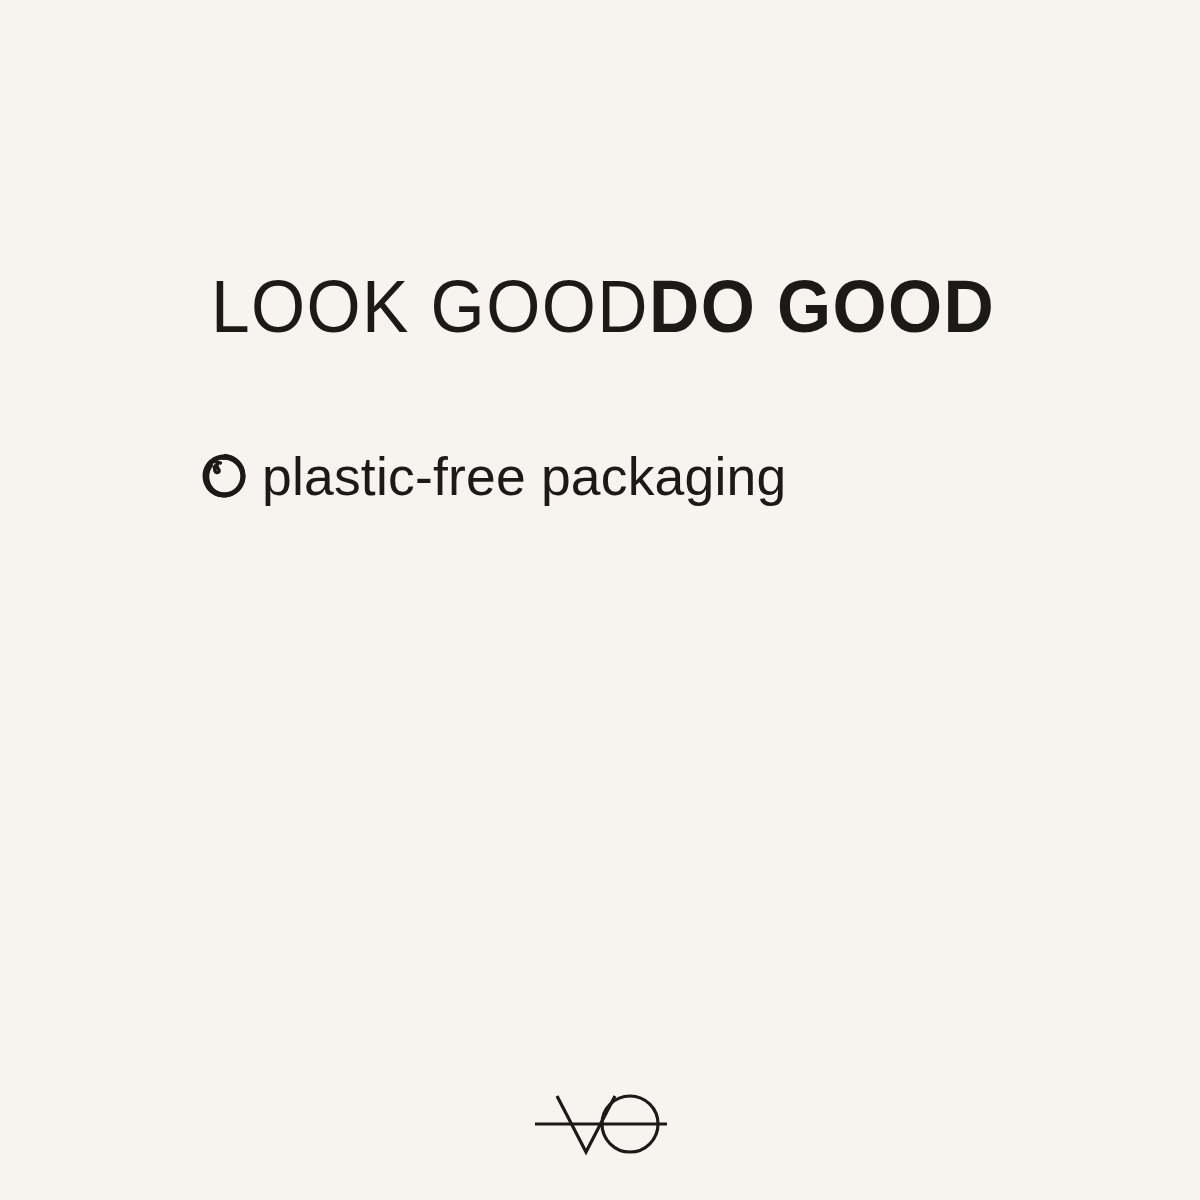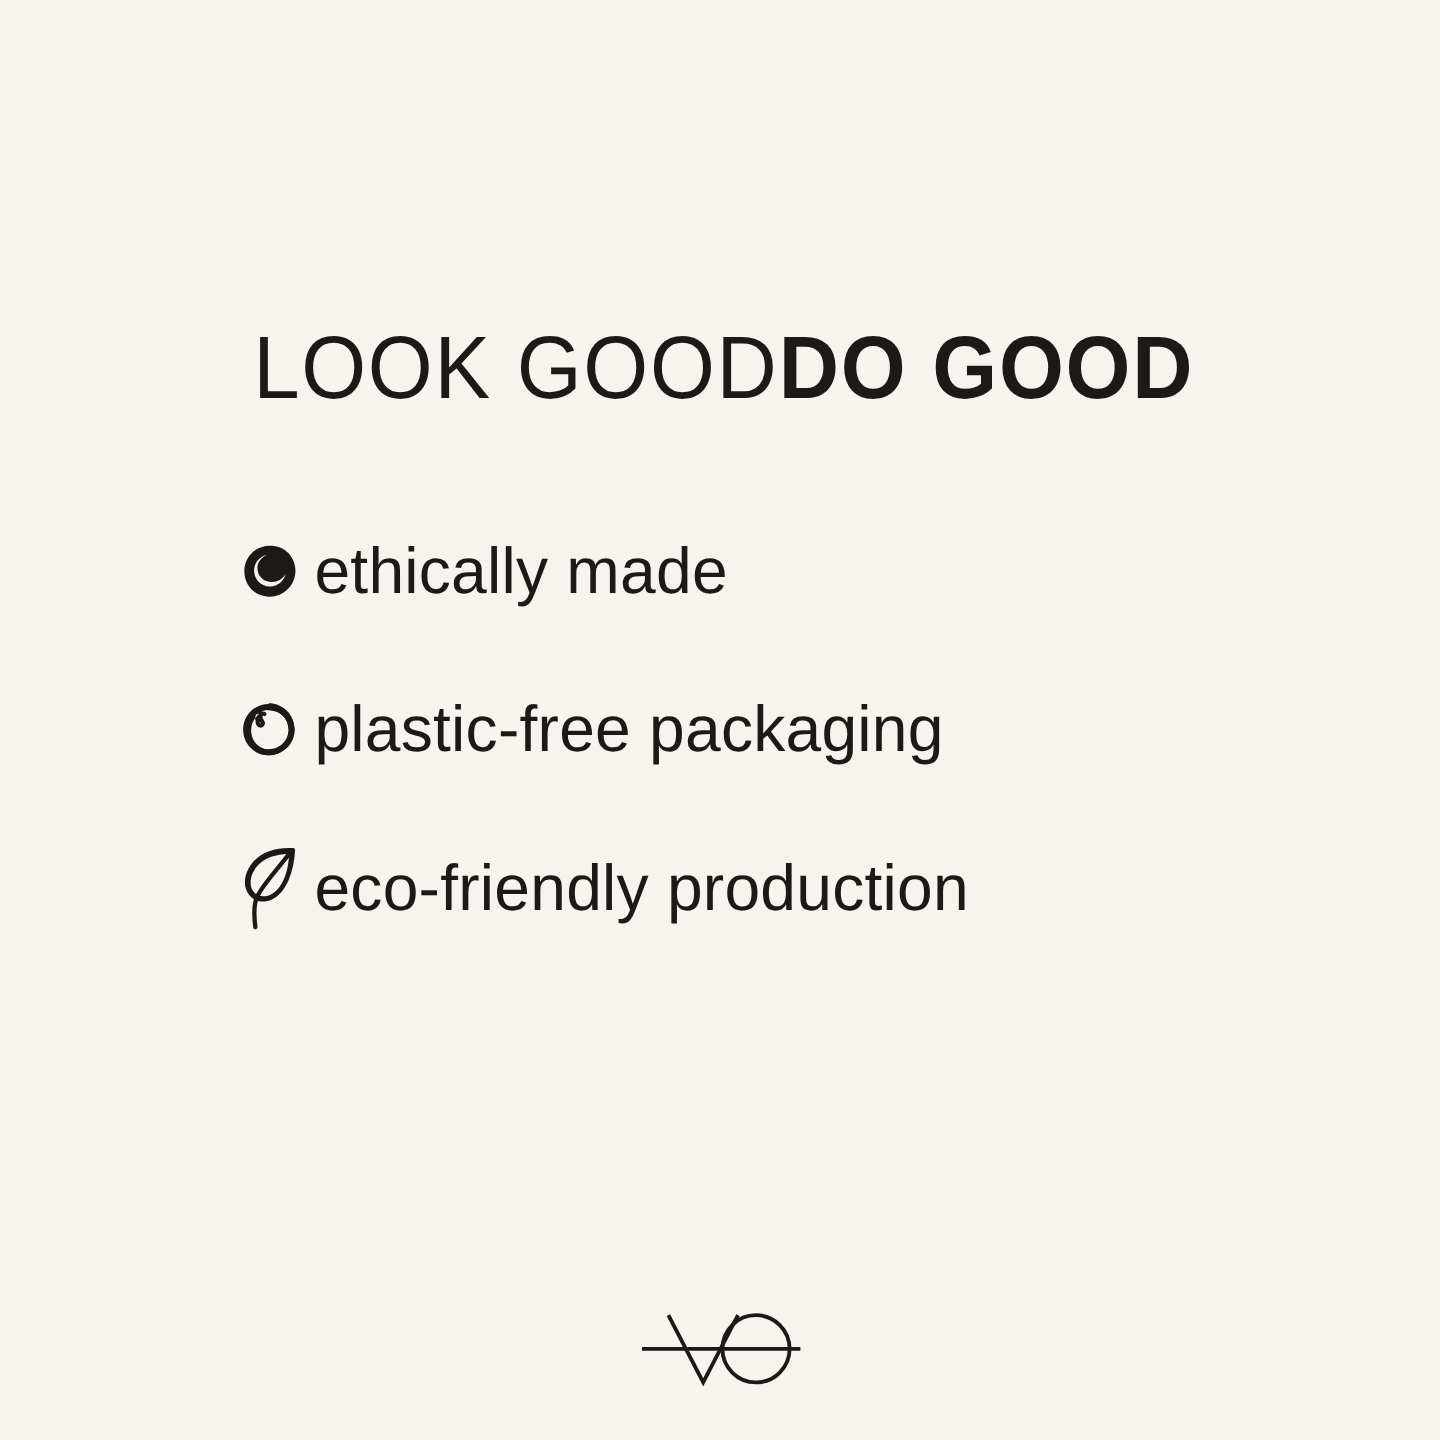--- a/index.html
+++ b/index.html
@@ -106,54 +106,33 @@
 <body>
 
 <div class="poster">
 
   <h1 class="headline">
     <span class="hl-light">LOOK GOOD </span><span class="hl-bold">DO GOOD</span>
   </h1>
 
   <div class="feature-list">
 
-    <div class="feature-row">
-      <span class="feature-icon">
-        <svg width="46" height="46" viewBox="0 0 46 46" aria-hidden="true">
-          <path d="M23 1.8 C34.9 1.8 44.2 10.5 44.2 22.6 C44.2 34.6 34.6 44.2 22.6 44.2 C10.6 44.2 1.6 35.1 1.6 23.1 C1.6 10.8 11.1 1.8 23 1.8 Z
-                   M20.8 9.2 C13.9 10.6 9.4 16.4 9.8 23.3 C10.2 30.4 16.1 36.0 23.2 35.8 C29.4 35.6 34.6 31.4 35.9 25.6 C33.2 29.9 29.0 32.3 23.8 32.0 C17.3 31.6 12.6 27.0 12.5 20.6 C12.4 15.7 15.6 11.3 20.8 9.2 Z" fill="#1c1a17" fill-rule="evenodd"></path>
-        </svg>
-      </span>
-      <span class="feature-label">ethically made</span>
-    </div>
 
 
     <div class="feature-row">
       <span class="feature-icon">
         <svg width="46" height="48" viewBox="0 0 46 48" aria-hidden="true">
           <path d="M22.0 2.0 C33.4 2.0 43.0 11.0 43.2 22.9 C43.4 35.1 33.8 45.4 22.0 45.4 C10.2 45.4 1.2 36.2 1.2 24.0 C1.2 18.5 3.2 13.4 6.6 9.6 C8.1 7.9 9.6 7.0 10.8 7.6 C11.9 8.1 12.0 9.2 11.4 11.0 C10.6 13.4 10.4 15.5 11.1 16.9 C11.7 18.1 12.9 18.5 13.7 17.9 C14.5 17.3 14.5 16.2 13.9 14.9 C13.2 13.3 13.3 11.6 14.2 10.2 C14.0 10.6 13.0 11.6 12.0 12.8 C8.4 16.9 6.8 21.6 7.4 26.6 C8.4 35.2 15.4 41.0 23.4 40.6 C32.4 40.2 39.0 33.3 38.8 24.2 C38.6 14.6 31.0 7.5 21.4 7.8 C19.6 7.9 18.5 7.2 18.5 6.0 C18.5 4.7 19.6 4.0 21.4 3.9 C21.6 3.9 21.8 2.0 22.0 2.0 Z" fill="#1c1a17"></path>
           <path d="M22.0 2.6 C34.0 2.6 43.6 12.2 43.6 24.0 C43.6 35.9 34.0 45.4 22.0 45.4 C10.0 45.4 0.6 35.9 0.6 24.0 C0.6 12.2 10.0 2.6 22.0 2.6 Z M22.0 7.6 C12.8 7.6 5.7 14.8 5.7 24.0 C5.7 33.2 12.8 40.4 22.0 40.4 C31.2 40.4 38.4 33.2 38.4 24.0 C38.4 14.8 31.2 7.6 22.0 7.6 Z" fill="#1c1a17" fill-rule="evenodd"></path>
           <path d="M12.2 9.4 C13.6 8.6 14.8 9.0 15.2 10.4 C15.6 11.7 15.1 13.0 14.0 14.6 C12.7 16.5 12.4 18.3 13.3 19.6 C14.1 20.8 15.6 21.0 16.5 20.1 C17.4 19.2 17.2 18.0 16.2 16.7 C15.0 15.1 14.7 13.6 15.3 12.2 C15.9 10.8 17.2 10.3 18.4 11.0" fill="none" stroke="#1c1a17" stroke-width="3.4" stroke-linecap="round"></path>
         </svg>
       </span>
       <span class="feature-label">plastic-free packaging</span>
     </div>
 
-    <div class="feature-row">
-      <span class="feature-icon">
-        <svg width="50" height="72" viewBox="0 0 50 72" aria-hidden="true">
-
-          <path d="M41.6 2.8 C43.0 2.4 44.0 3.2 43.9 4.7 C43.5 12.5 41.8 21.5 38.6 29.2 C35.5 36.6 30.8 42.8 24.6 45.6 C17.6 48.8 10.2 47.4 5.8 42.1 C1.4 36.8 0.9 28.8 4.2 21.6 C7.5 14.3 14.0 8.4 22.2 5.4 C28.5 3.1 35.4 2.4 41.6 2.8 Z
-                   M38.9 7.6 C33.8 7.5 28.6 8.3 23.9 10.0 C16.8 12.6 11.3 17.6 8.6 23.6 C6.0 29.4 6.3 35.5 9.5 39.3 C12.7 43.1 18.2 44.0 23.4 41.6 C28.4 39.3 32.3 34.1 35.0 27.6 C37.5 21.4 38.8 14.2 38.9 7.6 Z" fill="#1c1a17" fill-rule="evenodd"></path>
-
-          <path d="M41.4 4.6 C36.6 10.6 30.4 18.2 24.0 26.2 C18.9 32.6 14.8 38.2 12.6 42.6 C10.4 47.0 9.8 52.2 10.0 58.2 C10.1 62.2 10.4 65.8 10.8 68.6" fill="none" stroke="#1c1a17" stroke-width="3.6" stroke-linecap="round" stroke-linejoin="round"></path>
-        </svg>
-      </span>
-      <span class="feature-label">eco-friendly production</span>
-    </div>
 
   </div>
 
   <div class="logo-wrap">
     <svg width="150" height="80" viewBox="0 0 150 80" aria-hidden="true">
 
       <path d="M32 14 L61 70 L90 14" fill="none" stroke="#1c1a17" stroke-width="3.2" stroke-linecap="butt" stroke-linejoin="miter"></path>
 
       <circle cx="105" cy="42" r="28" fill="none" stroke="#1c1a17" stroke-width="3.2"></circle>
 

